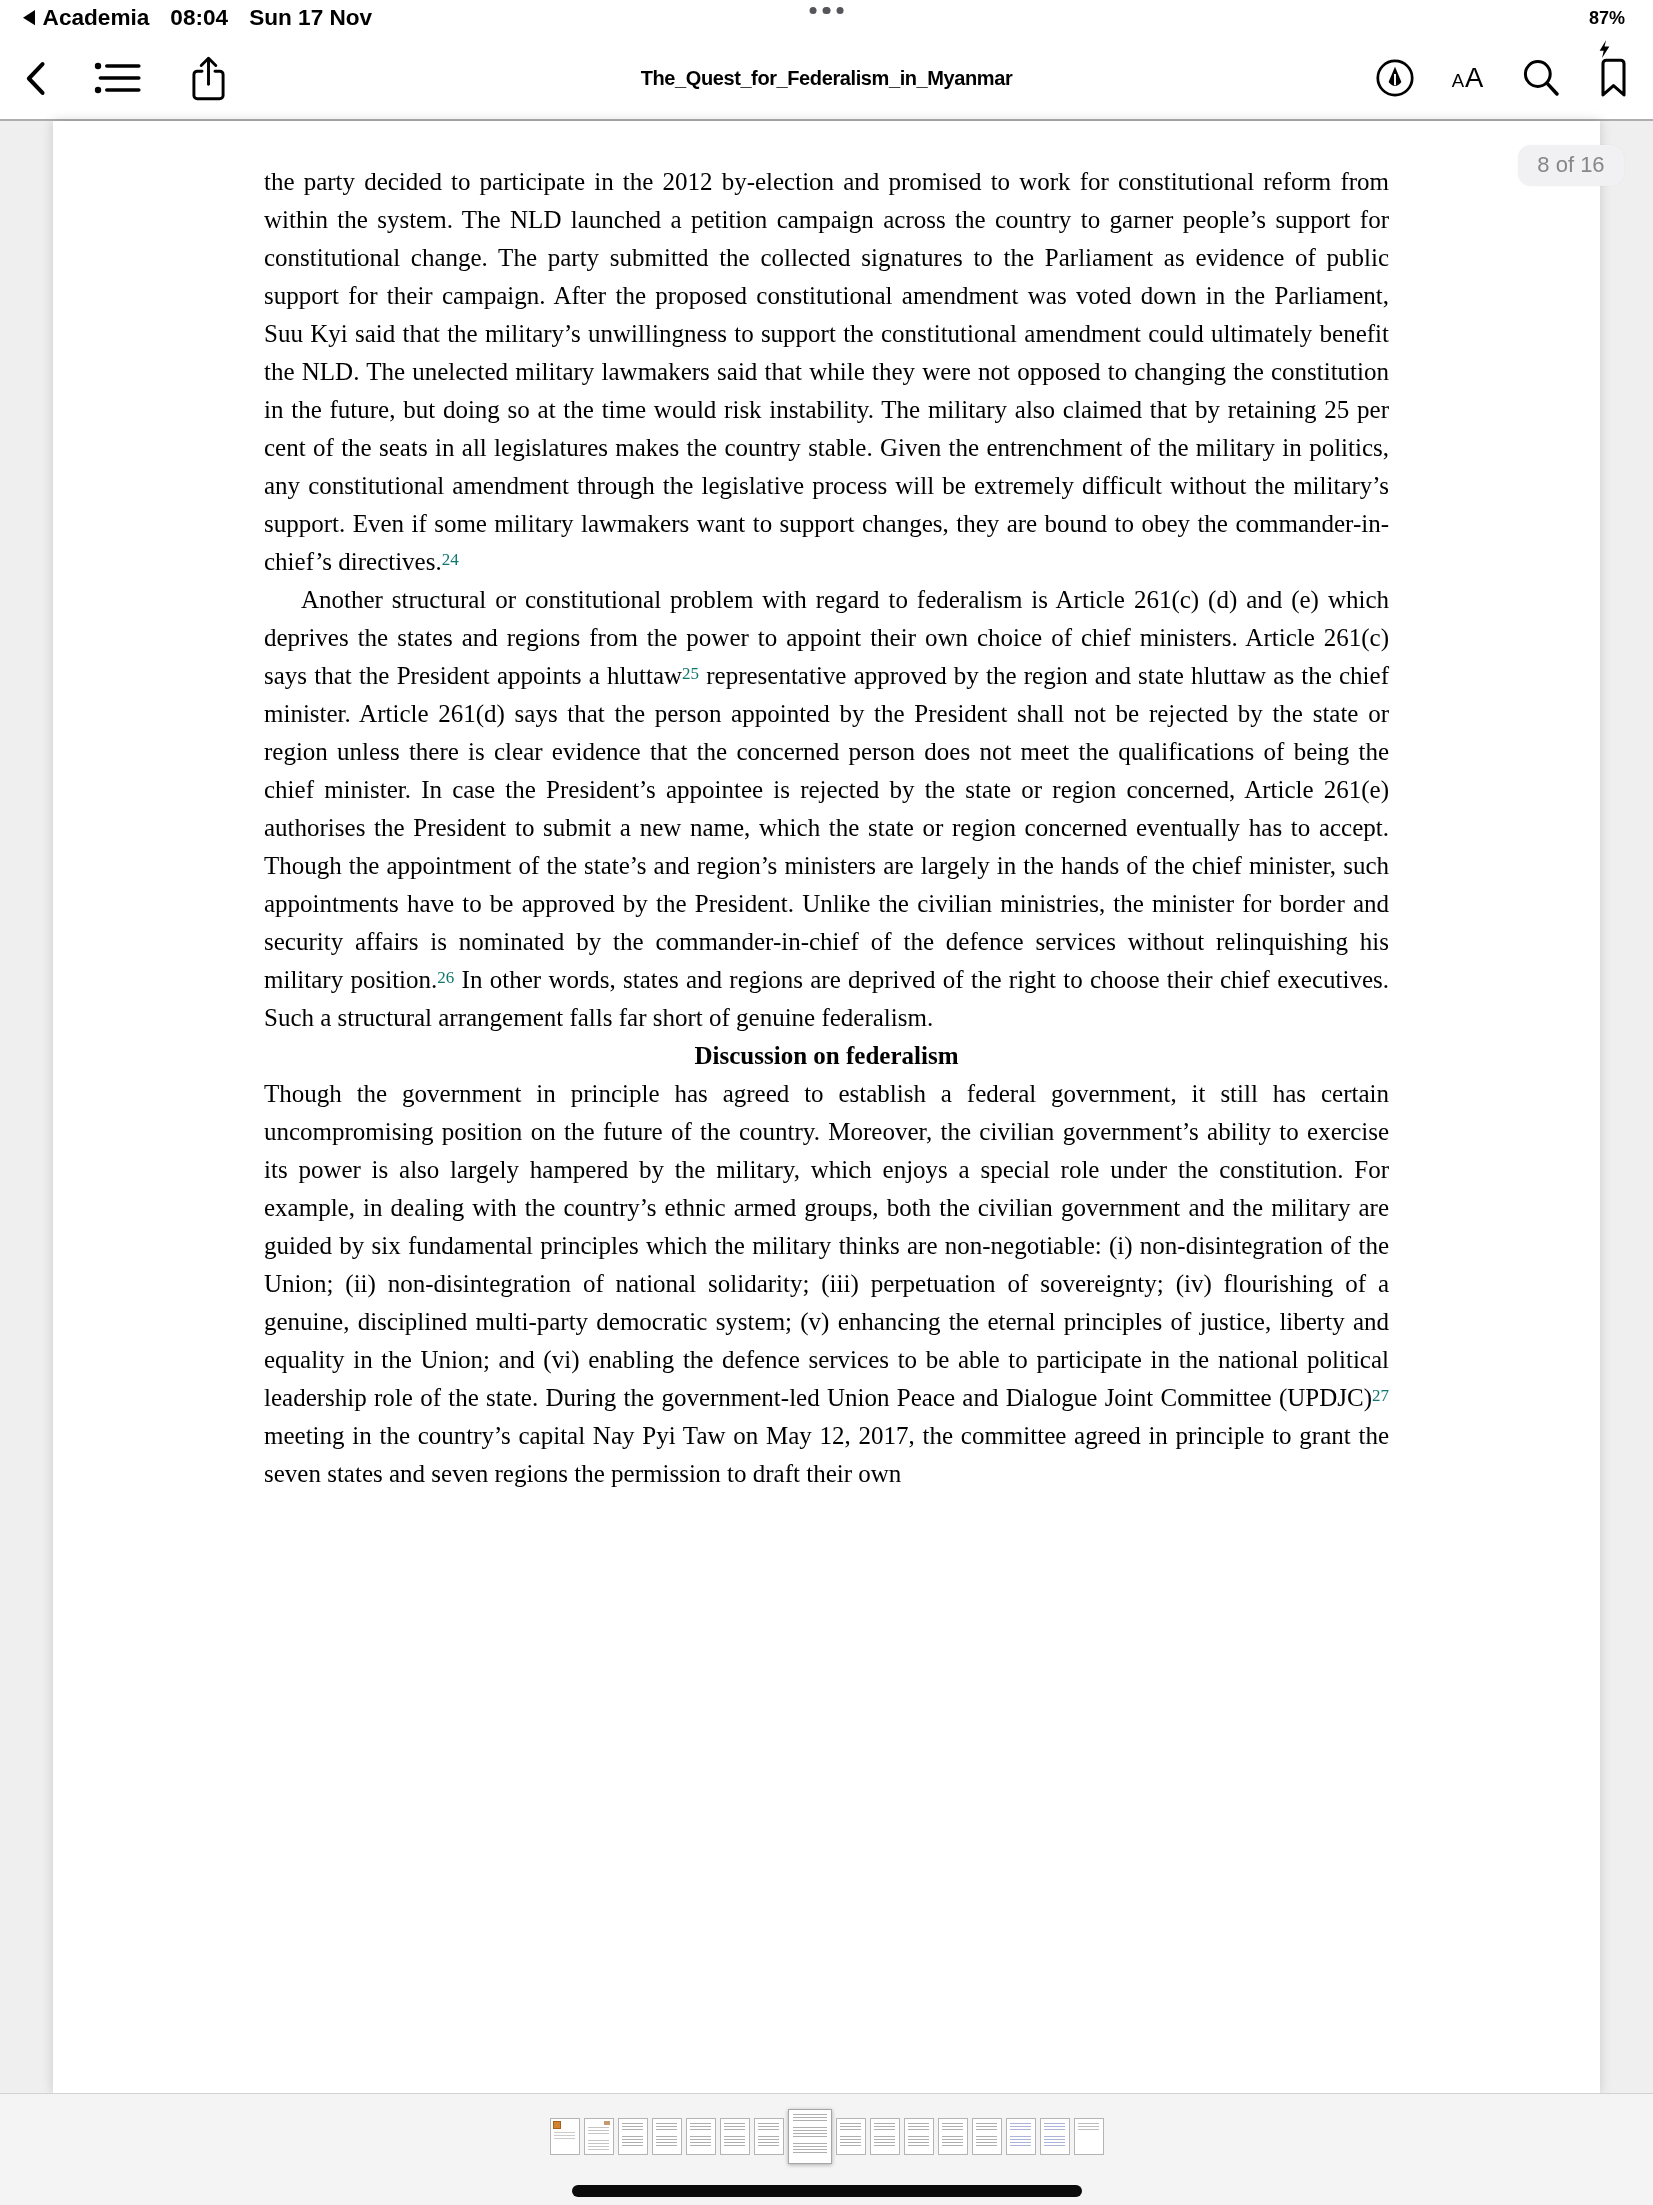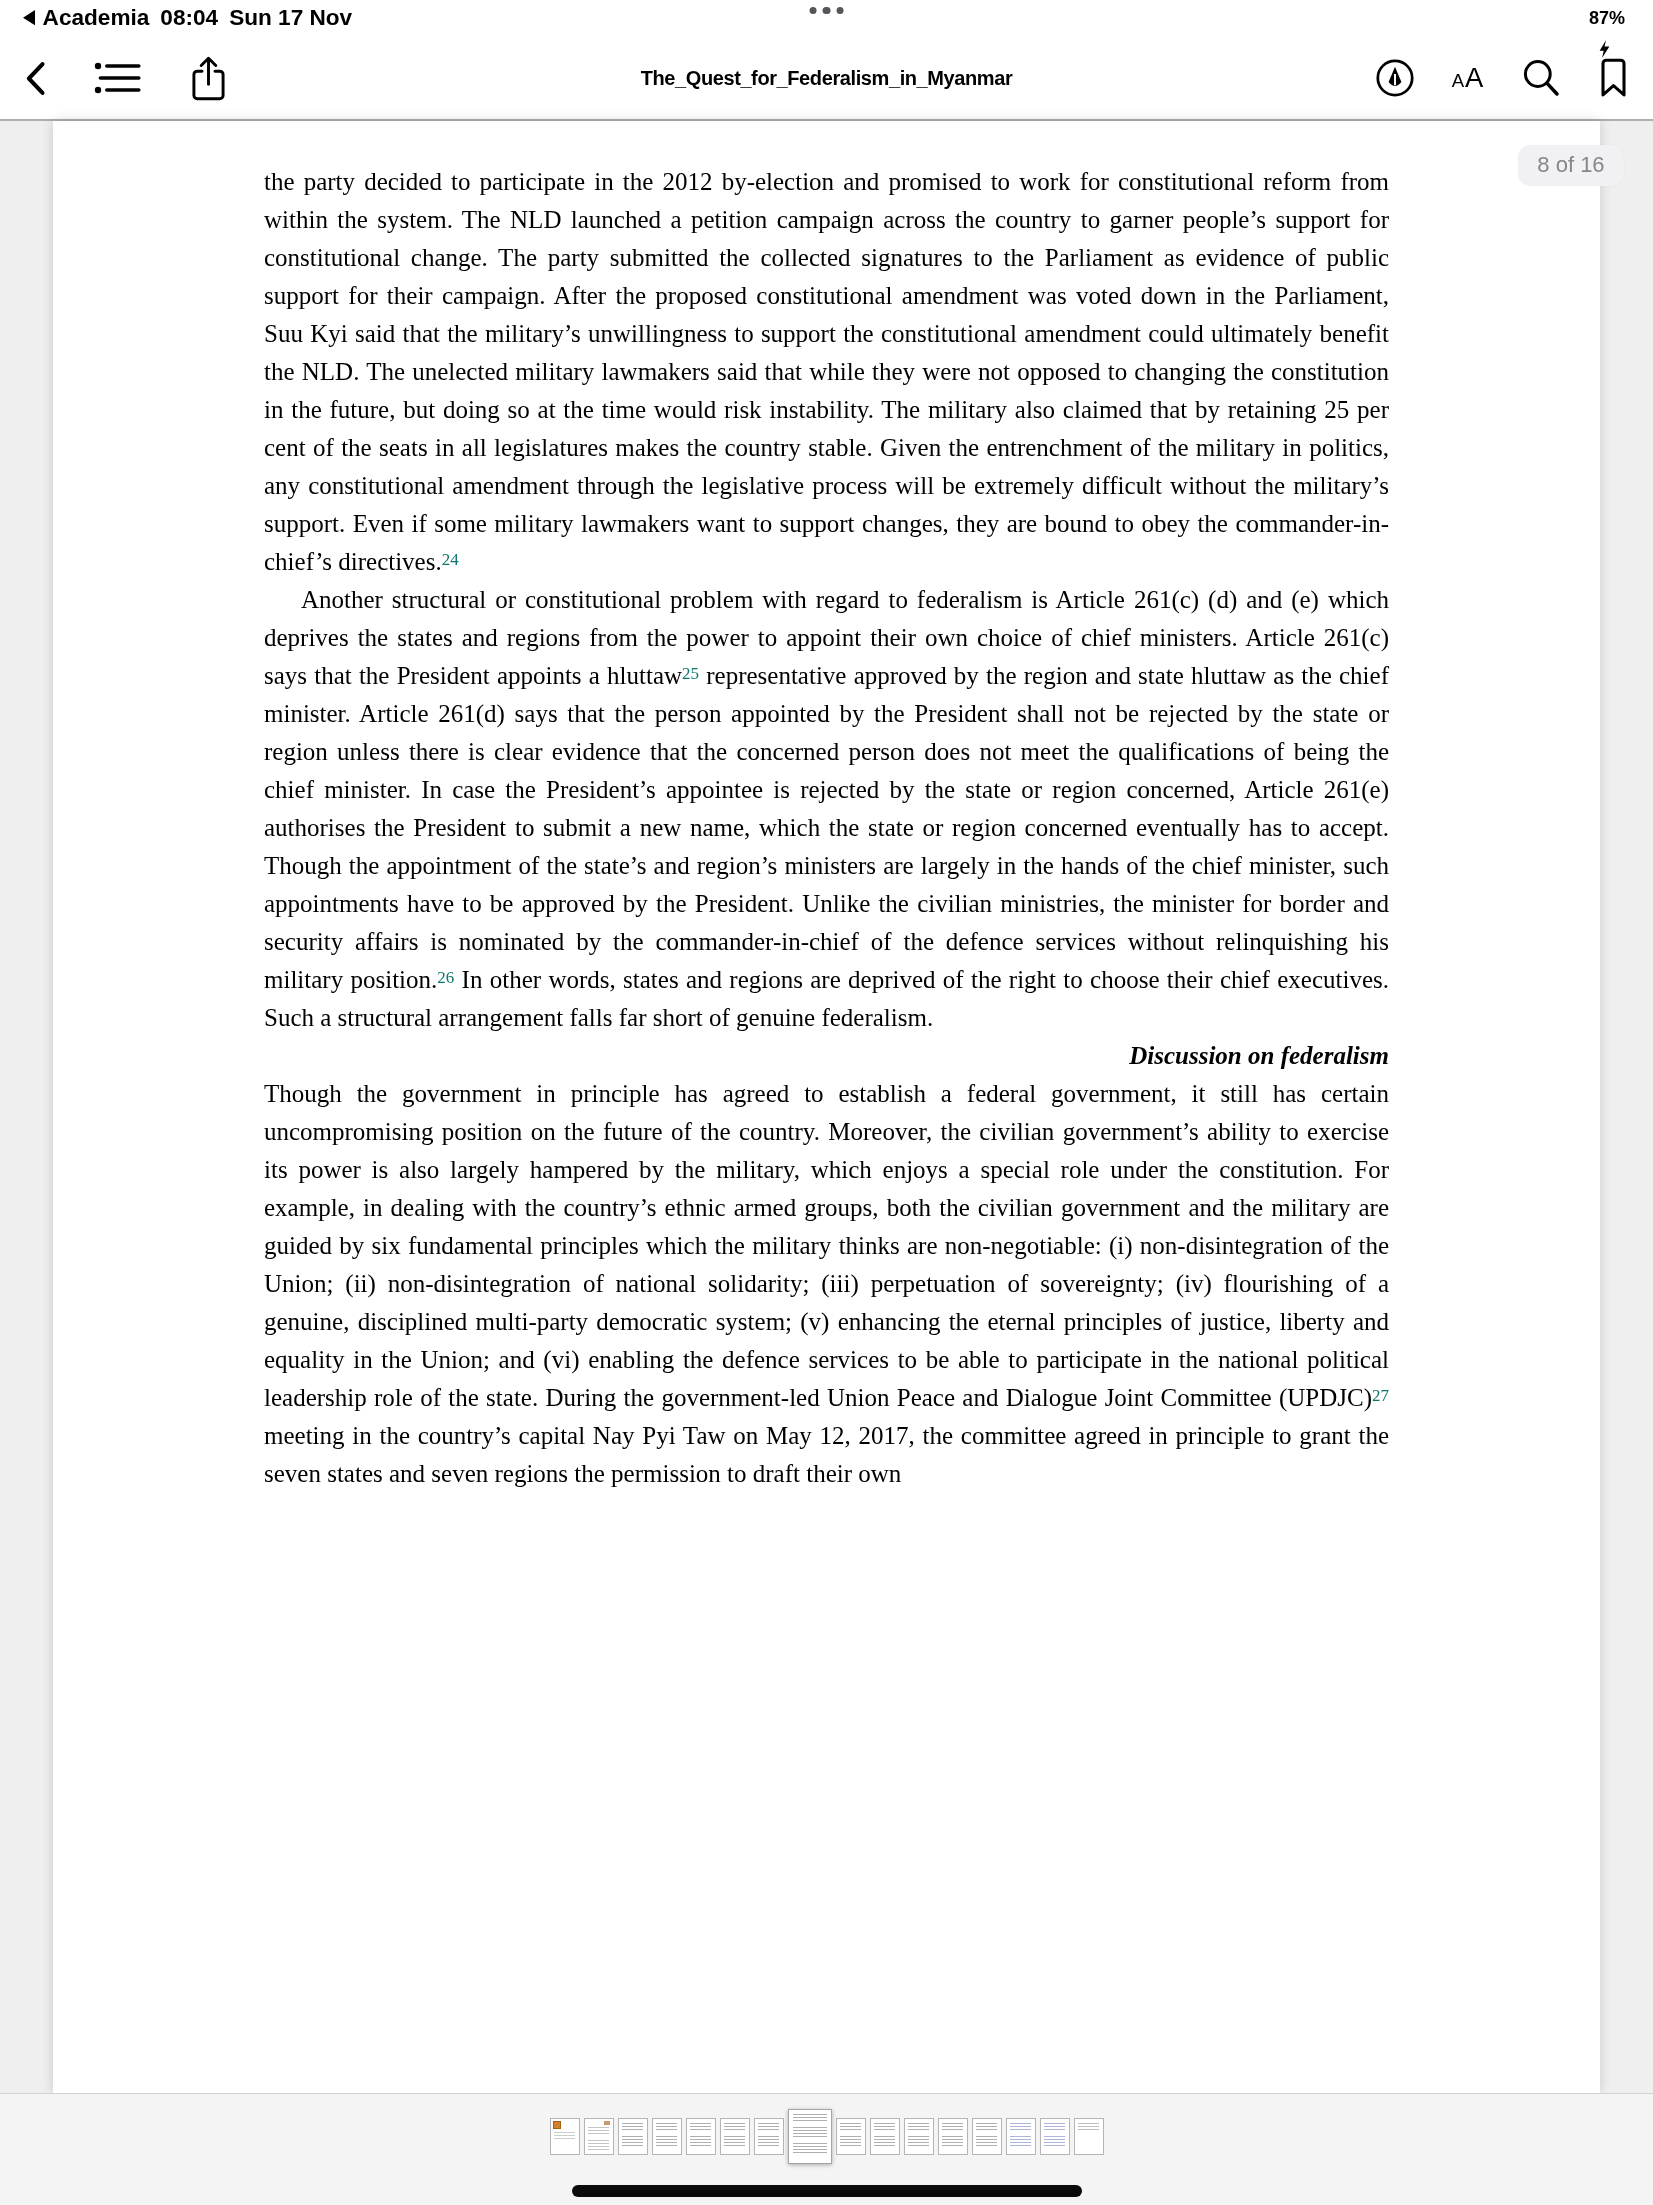--- a/index.html
+++ b/index.html
@@ -2,21 +2,21 @@
 <html style="font-size:13px"><head>
 <meta charset="utf-8">
 <style>
   html,body{margin:0;padding:0;background:#fff;}
   .screen{position:relative;width:1653px;height:2205px;background:#fff;overflow:hidden;
           font-family:"Liberation Sans",sans-serif;color:#000;}
 
   
   .status-bar{position:absolute;top:0;left:0;right:0;height:36px;display:flex;
               align-items:center;justify-content:space-between;padding:0 22.6px;box-sizing:border-box;}
-  .sb-left{display:flex;align-items:center;gap:11px;font-size:22.6px;font-weight:600;}
+  .sb-left{display:flex;align-items:center;gap:21px;font-size:22.6px;font-weight:600;}
   .sb-backchip{display:flex;align-items:center;gap:8px;}
   .sb-center{position:absolute;left:50%;top:6.5px;transform:translateX(-50%);display:flex;gap:6.5px;}
   .sb-center i{width:7.3px;height:7.3px;border-radius:50%;background:#55555a;}
   .sb-right{display:flex;align-items:center;gap:9.7px;font-size:18px;font-weight:600;flex-direction:column;}
   .battery{position:relative;width:40px;height:20px;border:1.6px solid rgba(0,0,0,.35);
            border-radius:6.5px;display:flex;align-items:center;justify-content:center;}
   .battery .fill{position:absolute;inset:1.6px;background:#3fc94f;border-radius:3.2px;}
   .battery svg{position:relative;z-index:2;}
   .battery-nub{width:3.2px;height:8px;background:rgba(0,0,0,.35);border-radius:0 2.4px 2.4px 0;margin-left:1.6px;}
 
@@ -37,21 +37,21 @@
   .pdf-page{position:absolute;top:0;bottom:0;left:53px;right:53px;background:#fff;
             box-shadow:0 0 11.3px rgba(0,0,0,.16);padding:0 211px;box-sizing:border-box;
             font-family:"Liberation Serif",serif;font-size:25px;line-height:38px;color:#000;}
   .page-header{position:relative;margin-top:18px;height:38px;}
   .folio{position:absolute;left:0;top:0;}
   .running-head{text-align:center;font-style:italic;}
   .body-text{margin-top:42px;text-align:justify;}
   .body-text p{margin:0;}
   .para-indent{text-indent:37px;}
   .sup{color:#0f766e;font-size:17px;vertical-align:4.8px;line-height:0;}
-  .section-heading{margin-top:90px;margin-bottom:26px;font-weight:700;text-align:right;font-style:italic;}
+  .section-heading{margin-top:90px;margin-bottom:26px;font-weight:700;text-align:center;}
 
   .page-badge{position:absolute;top:24px;right:29px;background:#f1f1f3;color:#86868b;
               font-family:"Liberation Sans",sans-serif;font-size:22px;font-weight:500;
               padding:7.3px 19.4px;border-radius:13px;z-index:5;box-shadow:0 0 1.6px rgba(0,0,0,.06);}
 
   
   .bottom-bar{position:absolute;left:0;right:0;top:2093px;height:112px;background:#f4f4f5;
               border-top:0.8px solid #d2d2d4;}
   .thumb-strip{position:absolute;top:0;left:0;right:0;height:84px;display:flex;align-items:center;
                justify-content:center;gap:4px;}

